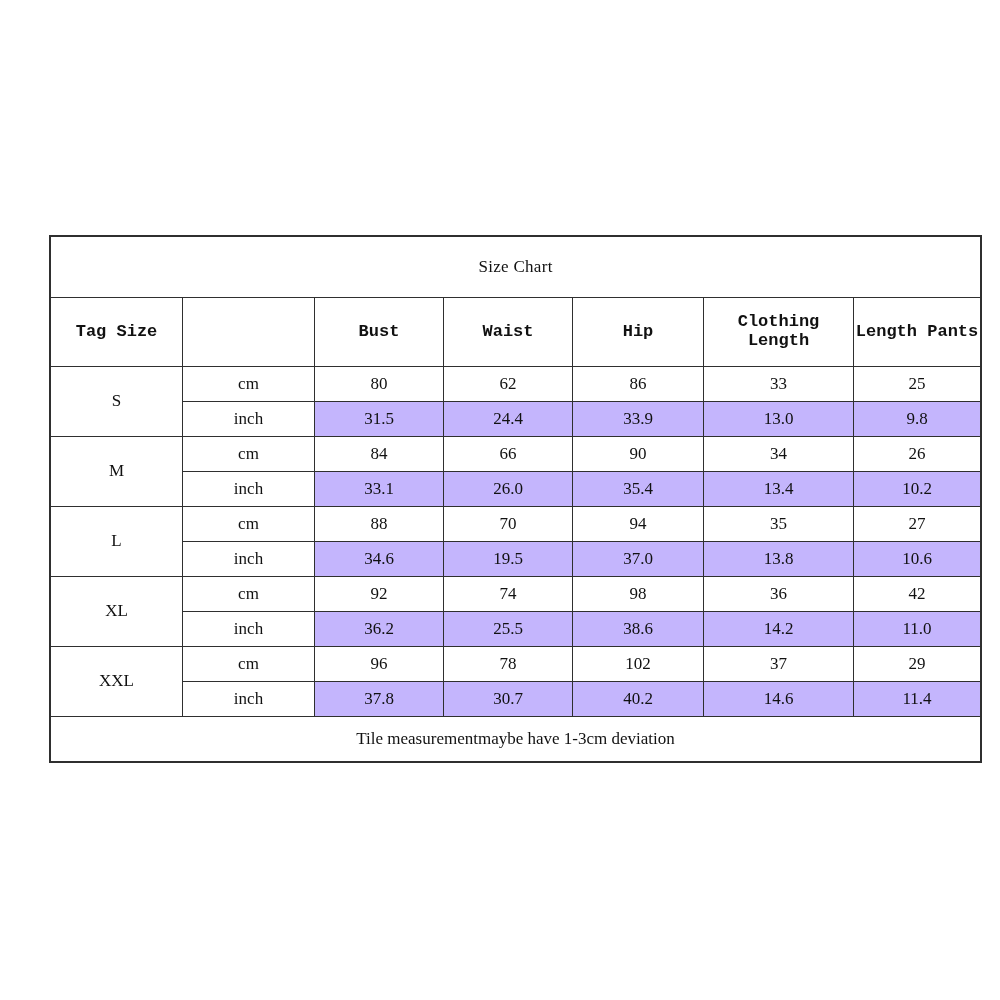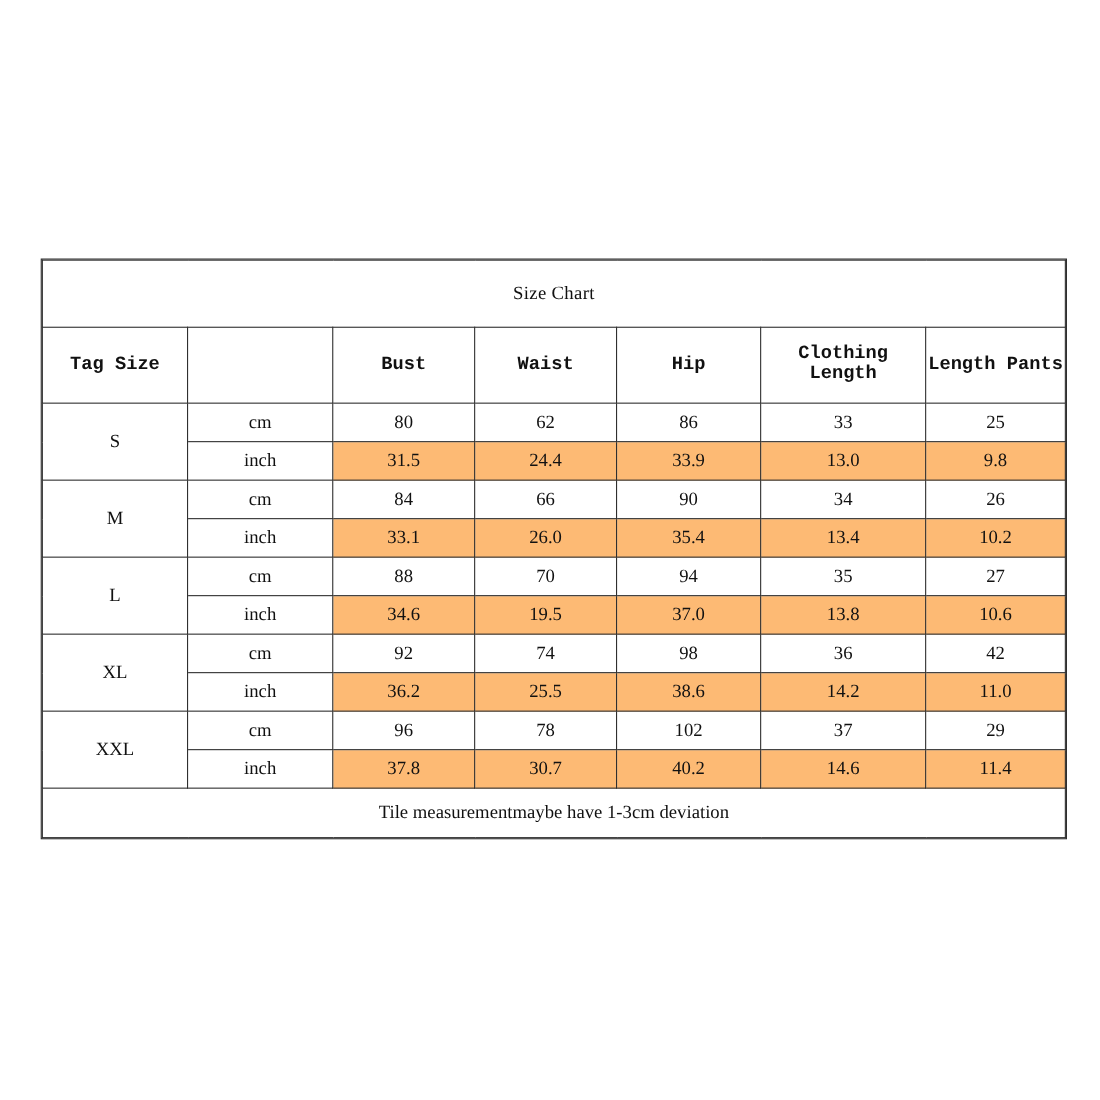--- a/index.html
+++ b/index.html
@@ -10,21 +10,21 @@
   body {
     width: 1000px;
     height: 1000px;
     position: relative;
     font-family: "Liberation Serif", "DejaVu Serif", serif;
     overflow: hidden;
   }
 
   #size-chart-wrap {
     position: absolute;
-    left: 38px;
+    left: 50px;
     top: 236px;
     width: 930px;
     height: 517px;
   }
 
   table.size-chart {
     width: 930px;
     height: 517px;
     border-collapse: collapse;
     table-layout: fixed;
@@ -75,21 +75,21 @@
     width: 132px;
     background: #ffffff;
   }
 
   td.val {
     height: 34px;
     font-size: 17px;
   }
 
   td.val.shaded {
-    background: #fdba74;
+    background: #c4b5fd;
     margin-left: 18px;
   }
 
   td.note-cell {
     height: 44px;
     font-size: 17px;
     font-weight: normal;
   }
 
   

